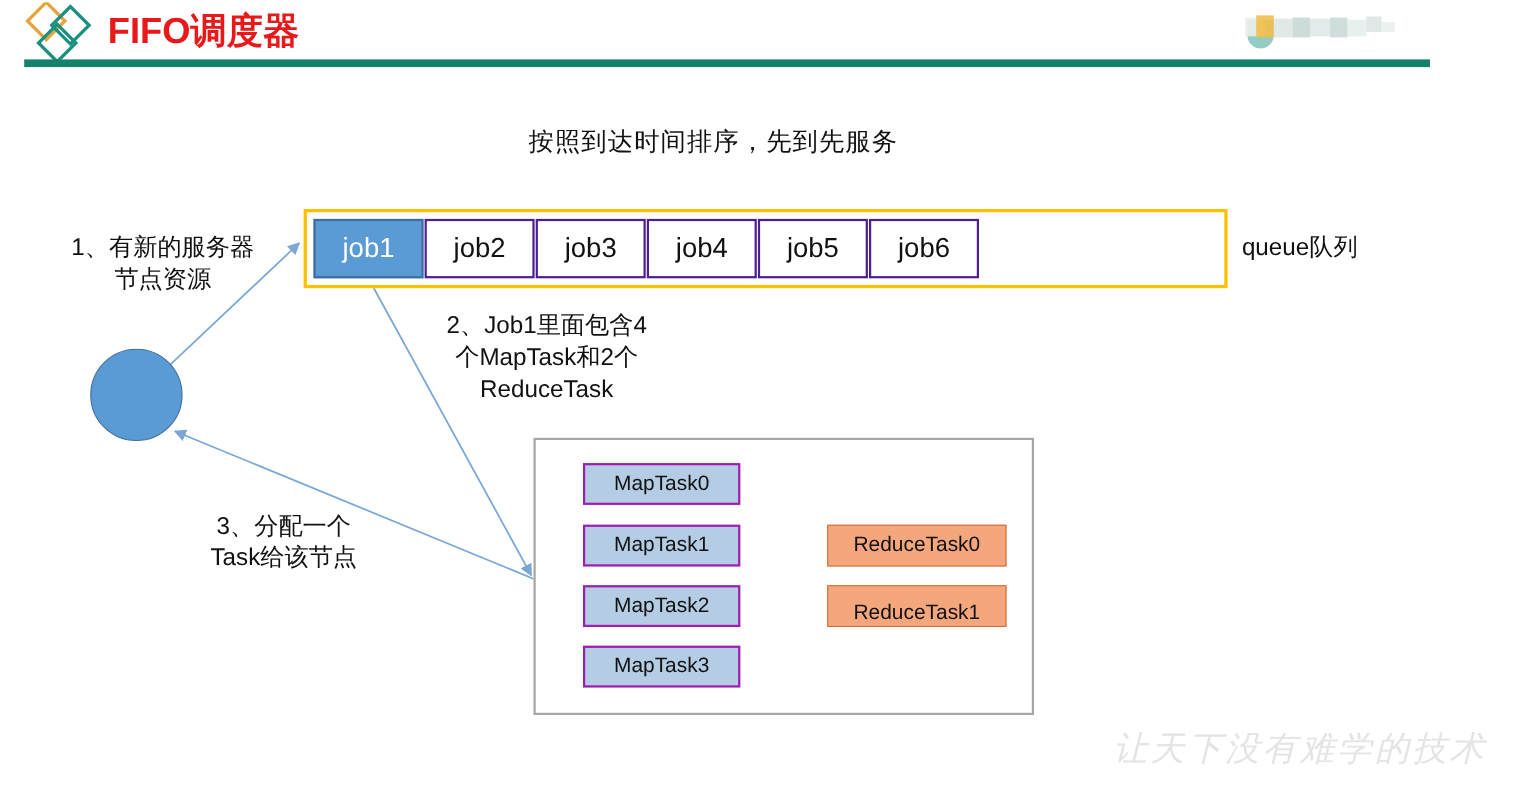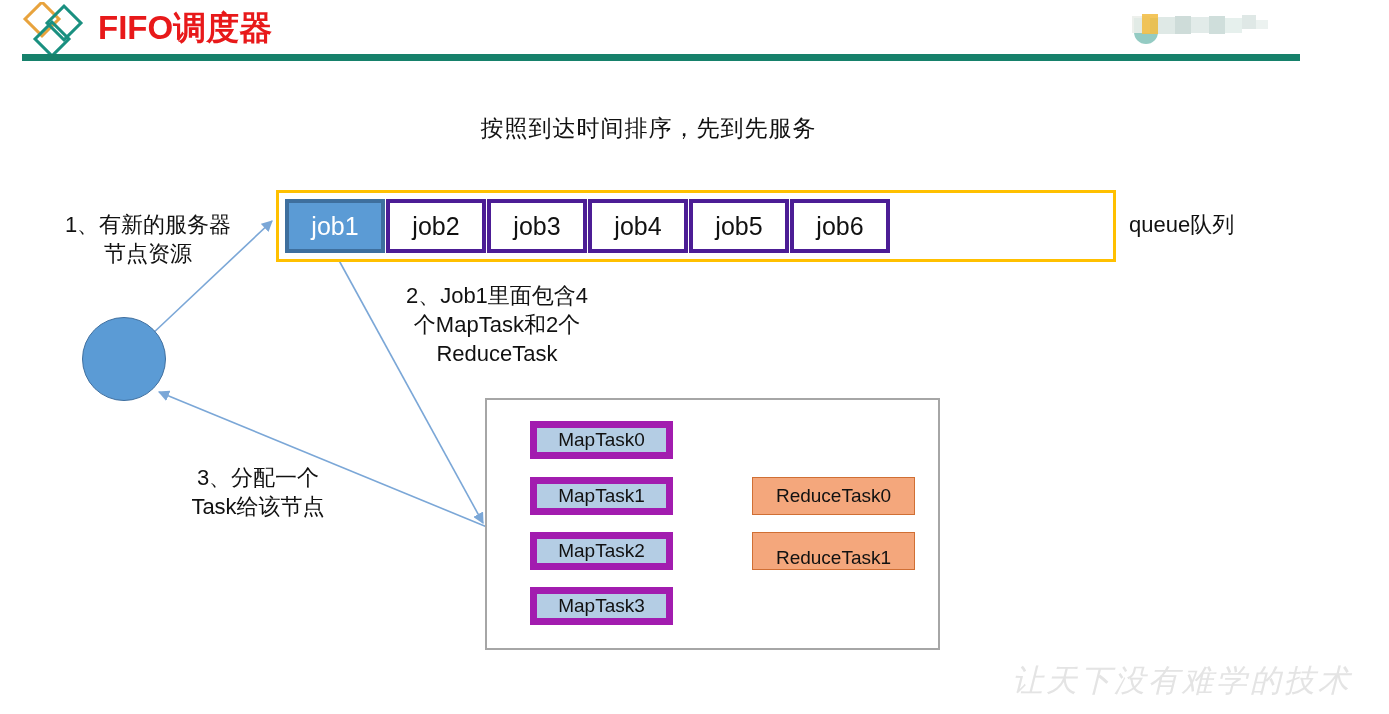--- a/index.html
+++ b/index.html
@@ -83,21 +83,21 @@
     position: absolute;
     left: 285px;
     top: 199px;
     display: flex;
     height: 54px;
   }
   .queue-cell {
     width: 100px;
     height: 54px;
     box-sizing: border-box;
-    border: 4px solid #4c1d95;
+    border: 2px solid #4c1d95;
     margin-right: 1px;
     display: flex;
     align-items: center;
     justify-content: center;
     font-size: 25px;
     color: #111111;
     background: #ffffff;
   }
   .queue-cell.active {
     background: #5b9bd5;
@@ -158,21 +158,21 @@
     display: flex;
     align-items: center;
     justify-content: center;
     font-size: 19px;
     color: #111111;
   }
   .map-task {
     left: 530px;
     width: 143px;
     background: #b4cde4;
-    border: 7px solid #a21caf;
+    border: 2px solid #a21caf;
   }
   .reduce-task {
     left: 752px;
     width: 163px;
     background: #f4a77c;
     border: 1px solid #d06f34;
   }
   #map-0 { top: 421px; }
   #map-1 { top: 477px; }
   #map-2 { top: 532px; }

